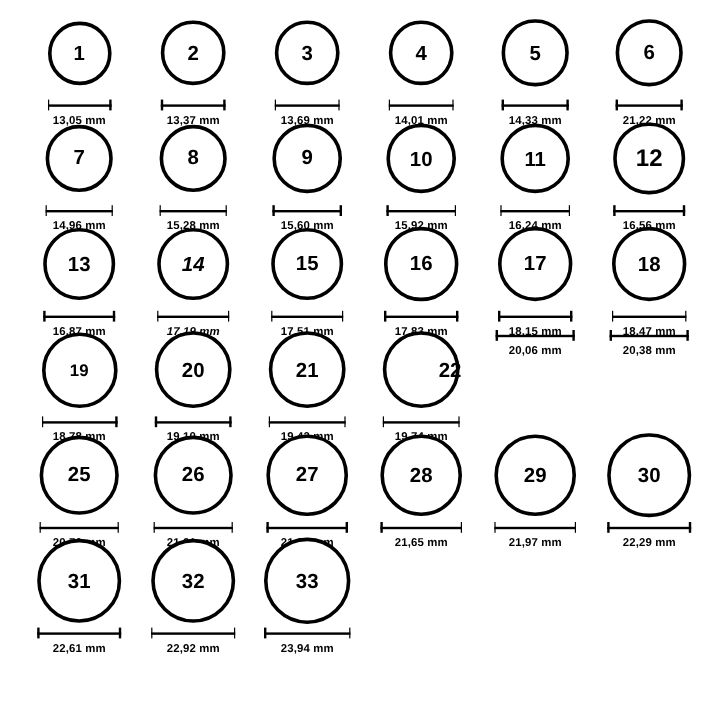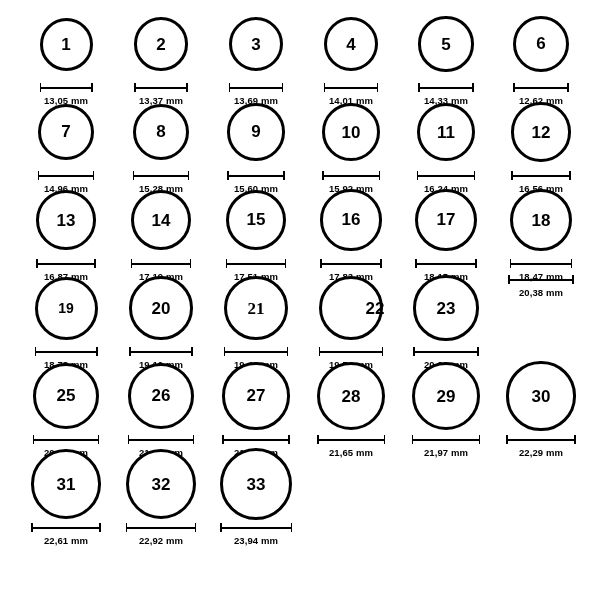--- a/index.html
+++ b/index.html
@@ -152,21 +152,21 @@
       <div class="ring-circle-wrap">
         <div class="ring-circle" style="width: 55.8px; height: 55.8px;">
           <span class="ring-number" style="font-size: 17px;">6</span>
         </div>
       </div>
       <div class="ring-measure" style="width: 55.8px;">
         <div class="bar"></div>
         <div class="tick left"></div>
         <div class="tick right"></div>
       </div>
-      <div class="ring-label">12,62 mm</div>
+      <div class="ring-label">21,22 mm</div>
     </div>
     <div class="ring-cell" style="left: 18px; top: 96px;">
       <div class="ring-circle-wrap">
         <div class="ring-circle" style="width: 56.3px; height: 56.3px;">
           <span class="ring-number" style="font-size: 17px;">7</span>
         </div>
       </div>
       <div class="ring-measure" style="width: 56.3px;">
         <div class="bar"></div>
         <div class="tick left"></div>
@@ -222,21 +222,21 @@
       <div class="ring-measure" style="width: 58.6px;">
         <div class="bar"></div>
         <div class="tick left"></div>
         <div class="tick right"></div>
       </div>
       <div class="ring-label">16,24 mm</div>
     </div>
     <div class="ring-cell" style="left: 493px; top: 96px;">
       <div class="ring-circle-wrap">
         <div class="ring-circle" style="width: 59.1px; height: 59.1px;">
-          <span class="ring-number" style="font-size: 17px;">12</span>
+          <span class="ring-number" style="font-size: 20px;">12</span>
         </div>
       </div>
       <div class="ring-measure" style="width: 59.1px;">
         <div class="bar"></div>
         <div class="tick left"></div>
         <div class="tick right"></div>
       </div>
       <div class="ring-label">16,56 mm</div>
     </div>
     <div class="ring-cell" style="left: 18px; top: 184px;">
@@ -245,21 +245,21 @@
           <span class="ring-number" style="font-size: 17px;">13</span>
         </div>
       </div>
       <div class="ring-measure" style="width: 59.7px;">
         <div class="bar"></div>
         <div class="tick left"></div>
         <div class="tick right"></div>
       </div>
       <div class="ring-label">16,87 mm</div>
     </div>
-    <div class="ring-cell" style="left: 113px; top: 184px;">
+    <div class="ring-cell" style="left: 113px; top: 184px; font-style: italic;">
       <div class="ring-circle-wrap">
         <div class="ring-circle" style="width: 60.2px; height: 60.2px;">
           <span class="ring-number" style="font-size: 17px;">14</span>
         </div>
       </div>
       <div class="ring-measure" style="width: 60.2px;">
         <div class="bar"></div>
         <div class="tick left"></div>
         <div class="tick right"></div>
       </div>
@@ -339,21 +339,21 @@
       <div class="ring-measure" style="width: 63.6px;">
         <div class="bar"></div>
         <div class="tick left"></div>
         <div class="tick right"></div>
       </div>
       <div class="ring-label">19,10 mm</div>
     </div>
     <div class="ring-cell" style="left: 208px; top: 272px;">
       <div class="ring-circle-wrap">
         <div class="ring-circle" style="width: 64.1px; height: 64.1px;">
-          <span class="ring-number" style="font-size: 17px; font-family: Liberation Serif, serif;">21</span>
+          <span class="ring-number" style="font-size: 17px;">21</span>
         </div>
       </div>
       <div class="ring-measure" style="width: 64.1px;">
         <div class="bar"></div>
         <div class="tick left"></div>
         <div class="tick right"></div>
       </div>
       <div class="ring-label">19,42 mm</div>
     </div>
     <div class="ring-cell" style="left: 303px; top: 272px;">
@@ -363,25 +363,20 @@
         </div>
       </div>
       <div class="ring-measure" style="width: 64.7px;">
         <div class="bar"></div>
         <div class="tick left"></div>
         <div class="tick right"></div>
       </div>
       <div class="ring-label">19,74 mm</div>
     </div>
     <div class="ring-cell" style="left: 398px; top: 272px;">
-      <div class="ring-circle-wrap">
-        <div class="ring-circle" style="width: 65.2px; height: 65.2px;">
-          <span class="ring-number" style="font-size: 17px;">23</span>
-        </div>
-      </div>
       <div class="ring-measure" style="width: 65.2px;">
         <div class="bar"></div>
         <div class="tick left"></div>
         <div class="tick right"></div>
       </div>
       <div class="ring-label">20,06 mm</div>
     </div>
     <div class="ring-cell" style="left: 493px; top: 272px;">
       <div class="ring-measure" style="width: 65.8px;">
         <div class="bar"></div>

